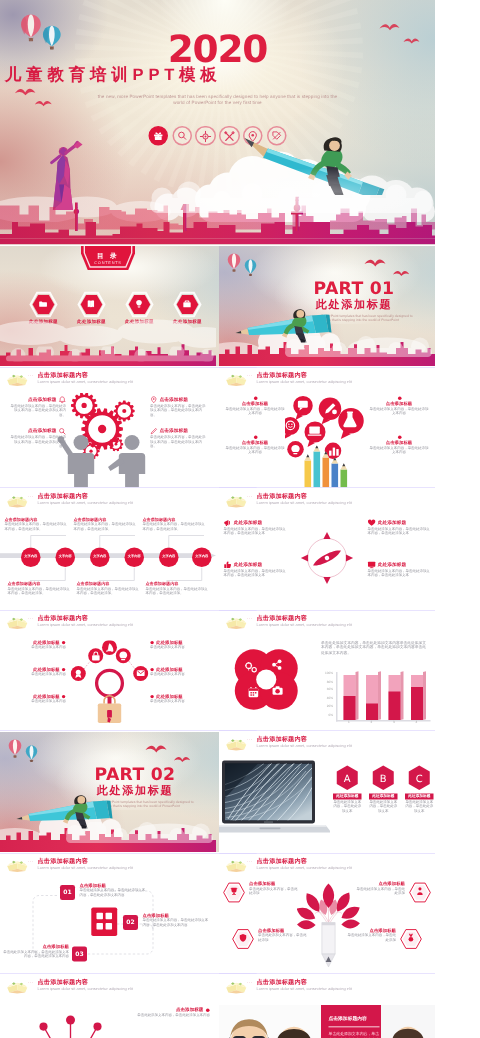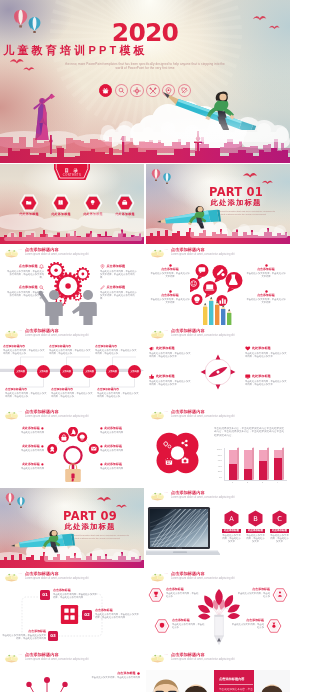--- a/index.html
+++ b/index.html
@@ -32,21 +32,21 @@
   .bn-sub{position:absolute;left:62px;right:62px;top:62px;text-align:center;
       font-size:3.05px;line-height:4.2px;color:#bd9492;letter-spacing:.08px;}
   .bn-icons{position:absolute;left:0;right:0;top:84px;display:flex;justify-content:center;gap:2.4px;}
   .bn-ic{width:11.4px;height:11.4px;border-radius:50%;border:.7px solid rgba(221,60,95,.55);
      background:rgba(255,255,255,.18);display:flex;align-items:center;justify-content:center;}
   .bn-ic.fill{background:#E0143C;border-color:#E0143C;}
   .bn-ic svg{display:block;}
 
   
   .grid{position:absolute;left:0;top:164px;width:290px;height:528px;}
-  .slide{position:absolute;width:144px;height:80px;overflow:hidden;background:#c4b5fd;}
+  .slide{position:absolute;width:144px;height:80px;overflow:hidden;background:#c4b5fd;padding-left:27px;}
   .slide.c0{left:0;} .slide.c1{left:146px;}
   .sl{position:absolute;inset:0;overflow:hidden;background:#fff;}
 
   
   .hdr-book{position:absolute;left:3.5px;top:3.4px;}
   .hdr-tt{position:absolute;left:25px;top:2.6px;font-size:4.1px;line-height:4.6px;font-weight:bold;color:#D81B43;letter-spacing:.12px;white-space:nowrap;}
   .hdr-dots{position:absolute;left:18.5px;top:4.2px;font-size:3.2px;line-height:3.2px;color:#E9A2B6;letter-spacing:.2px;}
   .hdr-en{position:absolute;left:25px;top:8.2px;font-size:2.6px;line-height:3px;color:#b3abb6;letter-spacing:.02px;white-space:nowrap;}
   .bd{color:#8f8f98;}
   .mini{font-size:2.35px;line-height:3.1px;letter-spacing:-.02px;}
@@ -1114,21 +1114,21 @@
       <rect x="5" y="11.5" width="2" height="1.6" rx=".3" fill="#8d6050"></rect>
       <path d="M17 5 C19.2 5 20.8 6.7 20.8 8.8 C20.8 10.8 19.2 12.7 17 14.3 C14.8 12.7 13.2 10.8 13.2 8.8 C13.2 6.7 14.8 5 17 5Z" fill="#3fa8c6"></path>
       <path d="M17 5 C17.8 5 18.3 6.7 18.3 8.8 C18.3 10.8 17.8 12.7 17 14.3 C16.2 12.7 15.7 10.8 15.7 8.8 C15.7 6.7 16.2 5 17 5Z" fill="#f2f8fa"></path>
       <rect x="16.1" y="14.5" width="1.8" height="1.5" rx=".3" fill="#7d564a"></rect>
     </svg>
     <svg style="position:absolute;left:96px;top:7px;" width="40" height="17" viewBox="0 0 40 17">
       <path d="M1 5 C4 1 6.6 1.6 8 4.6 C9.7 1.4 12.3 1 15 4.8 C12.3 3.6 10.1 4.2 8.2 6.6 C6.3 4 4 3.6 1 5Z" fill="#d8354f"></path>
       <path d="M20 12 C22.4 8.8 24.3 9.3 25.5 11.6 C26.9 9.2 28.8 8.8 30.8 11.8 C28.8 10.8 27 11.3 25.6 13 C24.2 11.1 22.3 10.9 20 12Z" fill="#d8354f"></path>
     </svg>
     <div style="position:absolute;left:36px;top:10px;width:86px;height:42px;background:radial-gradient(ellipse at 50% 55%, rgba(255,255,252,.82), rgba(255,253,245,0) 70%);"></div>
-    <div style="position:absolute;left:40px;top:22px;width:100px;text-align:center;font-family:'DejaVu Sans',sans-serif;font-size:11.5px;line-height:12px;font-weight:bold;color:#DE1F40;letter-spacing:.2px;">PART 09</div>
+    <div style="position:absolute;left:40px;top:22px;width:100px;text-align:center;font-family:'DejaVu Sans',sans-serif;font-size:11.5px;line-height:12px;font-weight:bold;color:#DE1F40;letter-spacing:.2px;">PART 02</div>
     <div style="position:absolute;left:40px;top:35px;width:100px;text-align:center;font-size:7.4px;line-height:8px;font-weight:bold;color:#D81B43;letter-spacing:1.1px;">此处添加标题</div>
     <div style="position:absolute;left:52px;top:45.5px;width:78px;text-align:center;font-size:2.3px;line-height:3.1px;color:#bb9490;">the new, more PowerPoint templates that has been specifically designed to help anyone that is stepping into the world of PowerPoint</div>
     <svg style="position:absolute;left:0;top:46px;" width="144" height="28" viewBox="0 0 144 28">
       <g fill="#fff" opacity=".8">
               <circle cx="34" cy="18" r="8"></circle>
               <circle cx="46" cy="13" r="9"></circle>
               <circle cx="60" cy="16" r="8"></circle>
               <circle cx="74" cy="19" r="7"></circle>
               <rect x="26" y="18" width="56" height="10" rx="5"></rect>
             </g>

